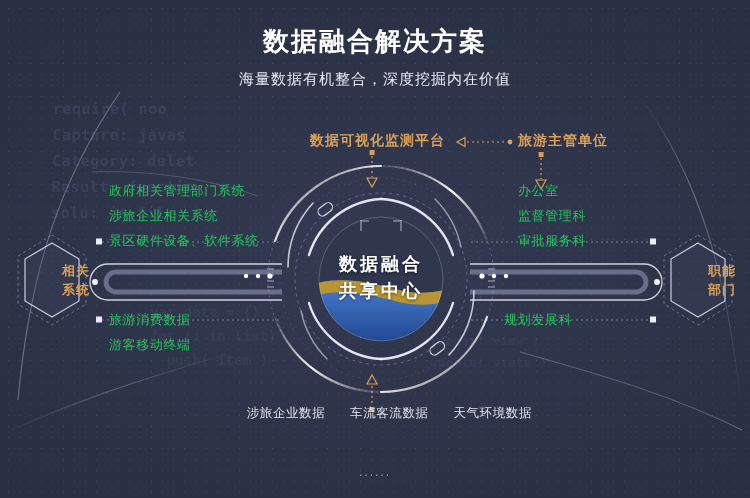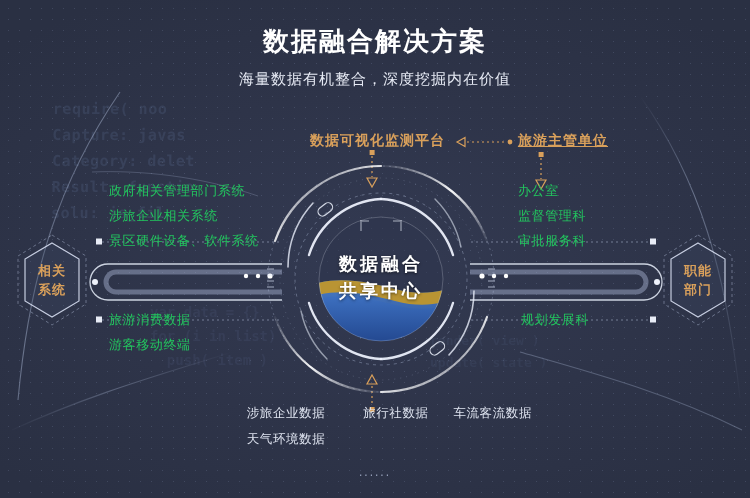--- a/index.html
+++ b/index.html
@@ -57,30 +57,30 @@
     position:absolute;left:0;right:0;top:70px;text-align:center;
     font-size:15px;letter-spacing:1px;color:#e6eaf4;
   }
 
   
   .toplabel{
     position:absolute;top:132px;font-size:14px;font-weight:700;
     color:#d9a05b;letter-spacing:1px;white-space:nowrap;
   }
   .toplabel.left{left:310px;}
-  .toplabel.right{left:518px;text-decoration:underline;}
+  .toplabel.right{left:518px;}
   .topconnect{position:absolute;left:449px;top:132px;width:70px;height:20px;}
 
   
   .hex{position:absolute;top:232px;width:76px;height:96px;}
   .hex.l{left:14px;}
   .hex.r{left:660px;}
   .hextext{
     position:absolute;inset:0;display:flex;flex-direction:column;
-    align-items:center;justify-content:center;
+    align-items:flex-end;justify-content:center;
     font-size:13px;font-weight:700;color:#d9a05b;line-height:19px;letter-spacing:1px;
   }
 
   
   .pipe{position:absolute;top:258px;height:48px;}
   .pipe.l{left:86px;width:200px;}
   .pipe.r{left:466px;width:200px;}
 
   
   .ring{position:absolute;left:265px;top:163px;width:232px;height:232px;}
@@ -96,21 +96,21 @@
   .varrow{position:absolute;width:16px;height:40px;}
   .varrow.t1{left:364px;top:150px;}
   .varrow.t2{left:533px;top:152px;}
   .varrow.b1{left:364px;top:372px;}
 
   
   .col{position:absolute;font-size:13px;color:#22c55e;letter-spacing:.6px;line-height:25px;white-space:nowrap;}
   .col.lt{left:109px;top:178px;}
   .col.lb{left:109px;top:307px;}
   .col.rt{left:518px;top:178px;}
-  .col.rb{left:521px;top:307px;}
+  .col.rb{left:504px;top:307px;}
 
   
   .bottom{
     position:absolute;left:222px;top:405px;width:310px;
     display:grid;grid-template-columns:repeat(3,1fr);
     row-gap:9px;font-size:12.5px;color:#dfe4f0;letter-spacing:.6px;white-space:nowrap;
   }
   .bottom span{text-align:right;}
   .ellipsis{
     position:absolute;left:0;right:0;top:465px;text-align:center;
@@ -332,19 +332,18 @@
     <div>监督管理科</div>
     <div>审批服务科</div>
   </div>
 
   <div class="col rb">
     <div>规划发展科</div>
   </div>
 
   <div class="bottom">
     <span>涉旅企业数据</span>
-    <span>旅行社数据</span>
     <span>车流客流数据</span>
     <span>天气环境数据</span>
   </div>
   <div class="ellipsis">......</div>
 
 </div>
 
 </body></html>

